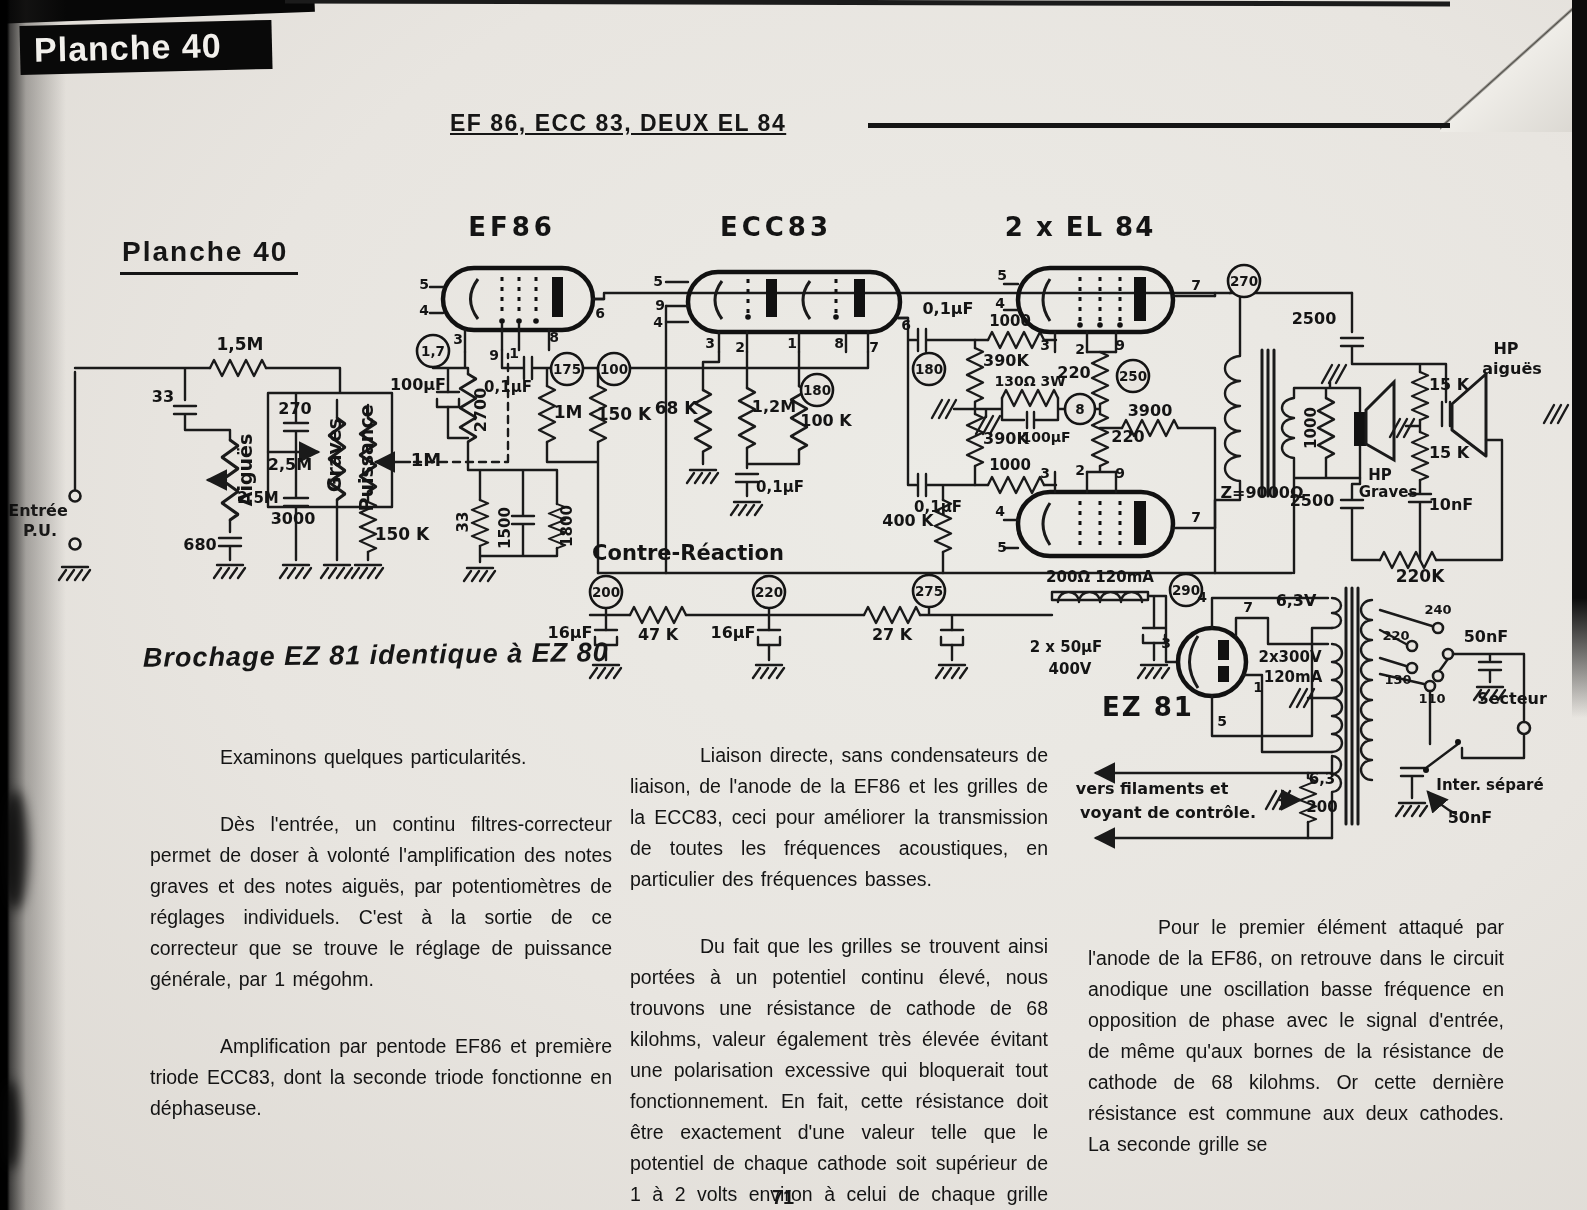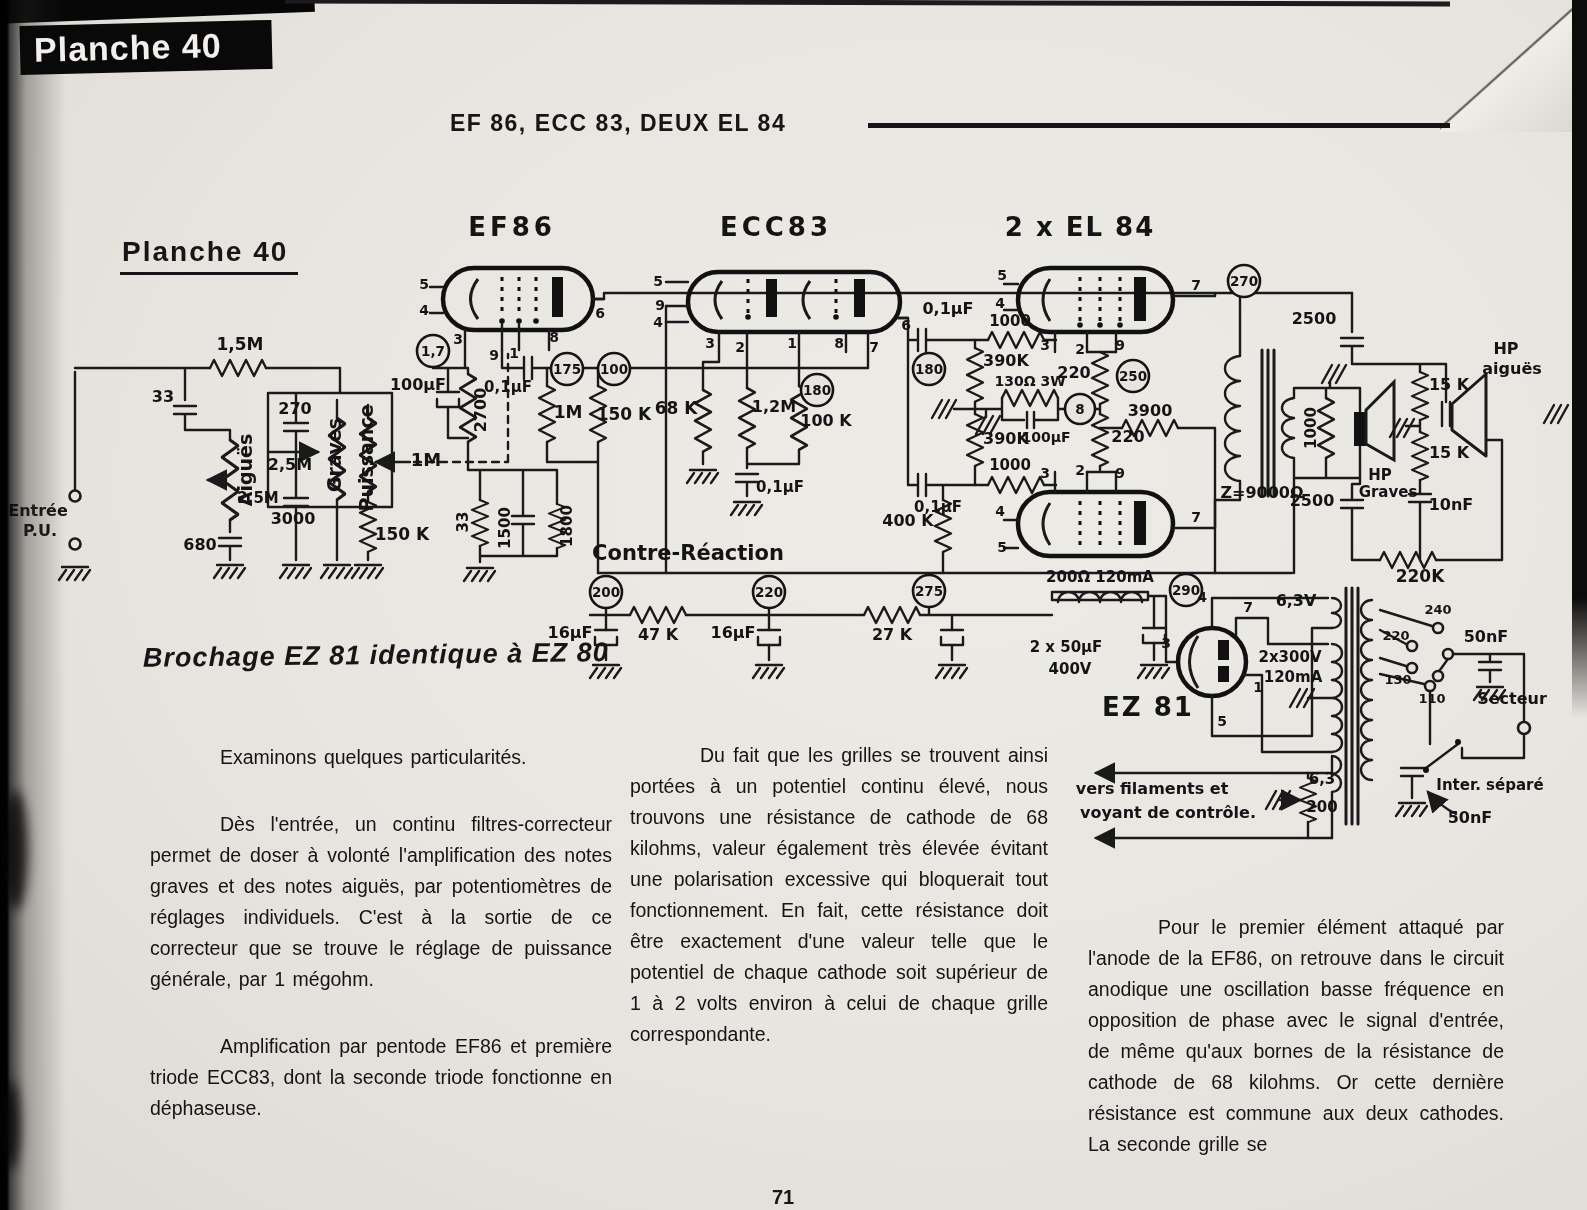--- a/index.html
+++ b/index.html
@@ -16,21 +16,21 @@
   .right-bar{position:absolute;left:1572px;top:0;width:15px;height:598px;background:#0c0c0c;}
   .right-fade{position:absolute;left:1572px;top:598px;width:15px;height:120px;background:linear-gradient(#0c0c0c,rgba(0,0,0,0));}
   .fold-box{position:absolute;left:1440px;top:0;width:147px;height:132px;
             background:linear-gradient(to bottom right, rgba(0,0,0,0) 47.5%, rgba(60,58,52,.9) 48.5%, #efede8 49.5%, #d9d6d0 100%);}
   
   .banner{position:absolute;left:20px;top:23px;width:252px;height:49px;background:#090909;
           transform:rotate(-1.4deg);display:flex;align-items:center;}
   .banner span{color:#f2f0ec;font-size:34px;font-weight:bold;letter-spacing:1px;padding-left:14px;}
   
   .title{position:absolute;left:450px;top:110px;font-size:23px;font-weight:bold;letter-spacing:1.5px;
-         font-family:"Liberation Sans",sans-serif;}
+         font-family:"Liberation Sans",sans-serif;text-decoration:underline;}
   .title-rule{position:absolute;left:868px;top:123px;width:582px;height:5px;background:#151515;}
   .plate{position:absolute;left:122px;top:236px;font-size:28px;font-weight:bold;letter-spacing:2px;}
   .plate-underline{position:absolute;left:120px;top:272px;width:178px;height:3px;background:#151515;}
   .brochage{position:absolute;left:143px;top:640px;font-size:27px;font-weight:bold;font-style:italic;
             letter-spacing:1px;transform:rotate(-.7deg);}
   .pagenum{position:absolute;left:772px;top:1186px;font-size:20px;font-weight:bold;}
   
   .textcol{position:absolute;font-size:19.5px;line-height:31px;text-align:justify;word-spacing:2px;color:#141414;}
   #c0{left:150px;top:706px;width:462px;}
   #c1{left:630px;top:704px;width:418px;}
@@ -470,20 +470,21 @@
   <div class="plate-underline"></div>
 
   <div class="brochage">Brochage EZ 81 identique à EZ 80</div>
 
   <div id="c0" class="textcol">
       <p class="ind"><span>Examinons  quelques  particularités.</span></p>
       <p class="ind"><span>Dès l'entrée, un continu </span><span class="it">filtres-correcteur</span><span> permet de doser à volonté l'amplification des notes graves et des notes aiguës, par potentiomètres de réglages individuels. C'est à la sortie de ce correcteur que se trouve le réglage de puissance générale, par 1 mégohm.</span></p>
       <p class="ind"><span>Amplification par pentode EF86 et première triode ECC83, dont la seconde triode fonctionne en </span><span class="it">déphaseuse</span><span>.</span></p>
     </div>
   <div id="c1" class="textcol">
+      <p class="ind"><span>Liaison directe, sans condensateurs de liaison, de l'anode de la EF86 et les grilles de la ECC83, ceci pour améliorer la transmission de </span><span class="it">toutes les fréquences acoustiques</span><span>, en particulier des fréquences basses.</span></p>
       <p class="ind"><span>Du fait que les grilles se trouvent ainsi portées à un potentiel continu élevé, nous trouvons une résistance de cathode de 68 kilohms, valeur également très élevée évitant une polarisation excessive qui bloquerait tout fonctionnement. En fait, cette résistance doit être exactement d'une valeur telle que le potentiel de chaque cathode soit supérieur de 1 à 2 volts environ à celui de chaque grille correspondante.</span></p>
     </div>
   <div id="c2" class="textcol">
       <p class="ind"><span>Pour le premier élément attaqué par l'anode de la EF86, on retrouve </span><span class="it">dans le circuit anodique</span><span> une oscillation basse fréquence </span><span class="it">en opposition de phase avec le signal d'entrée</span><span>, de même qu'aux bornes de la résistance de cathode de 68 kilohms. Or cette dernière résistance est commune aux deux cathodes. La seconde grille se</span></p>
     </div>
 
   <div class="pagenum">71</div>
 </div>
 
 </body></html>

